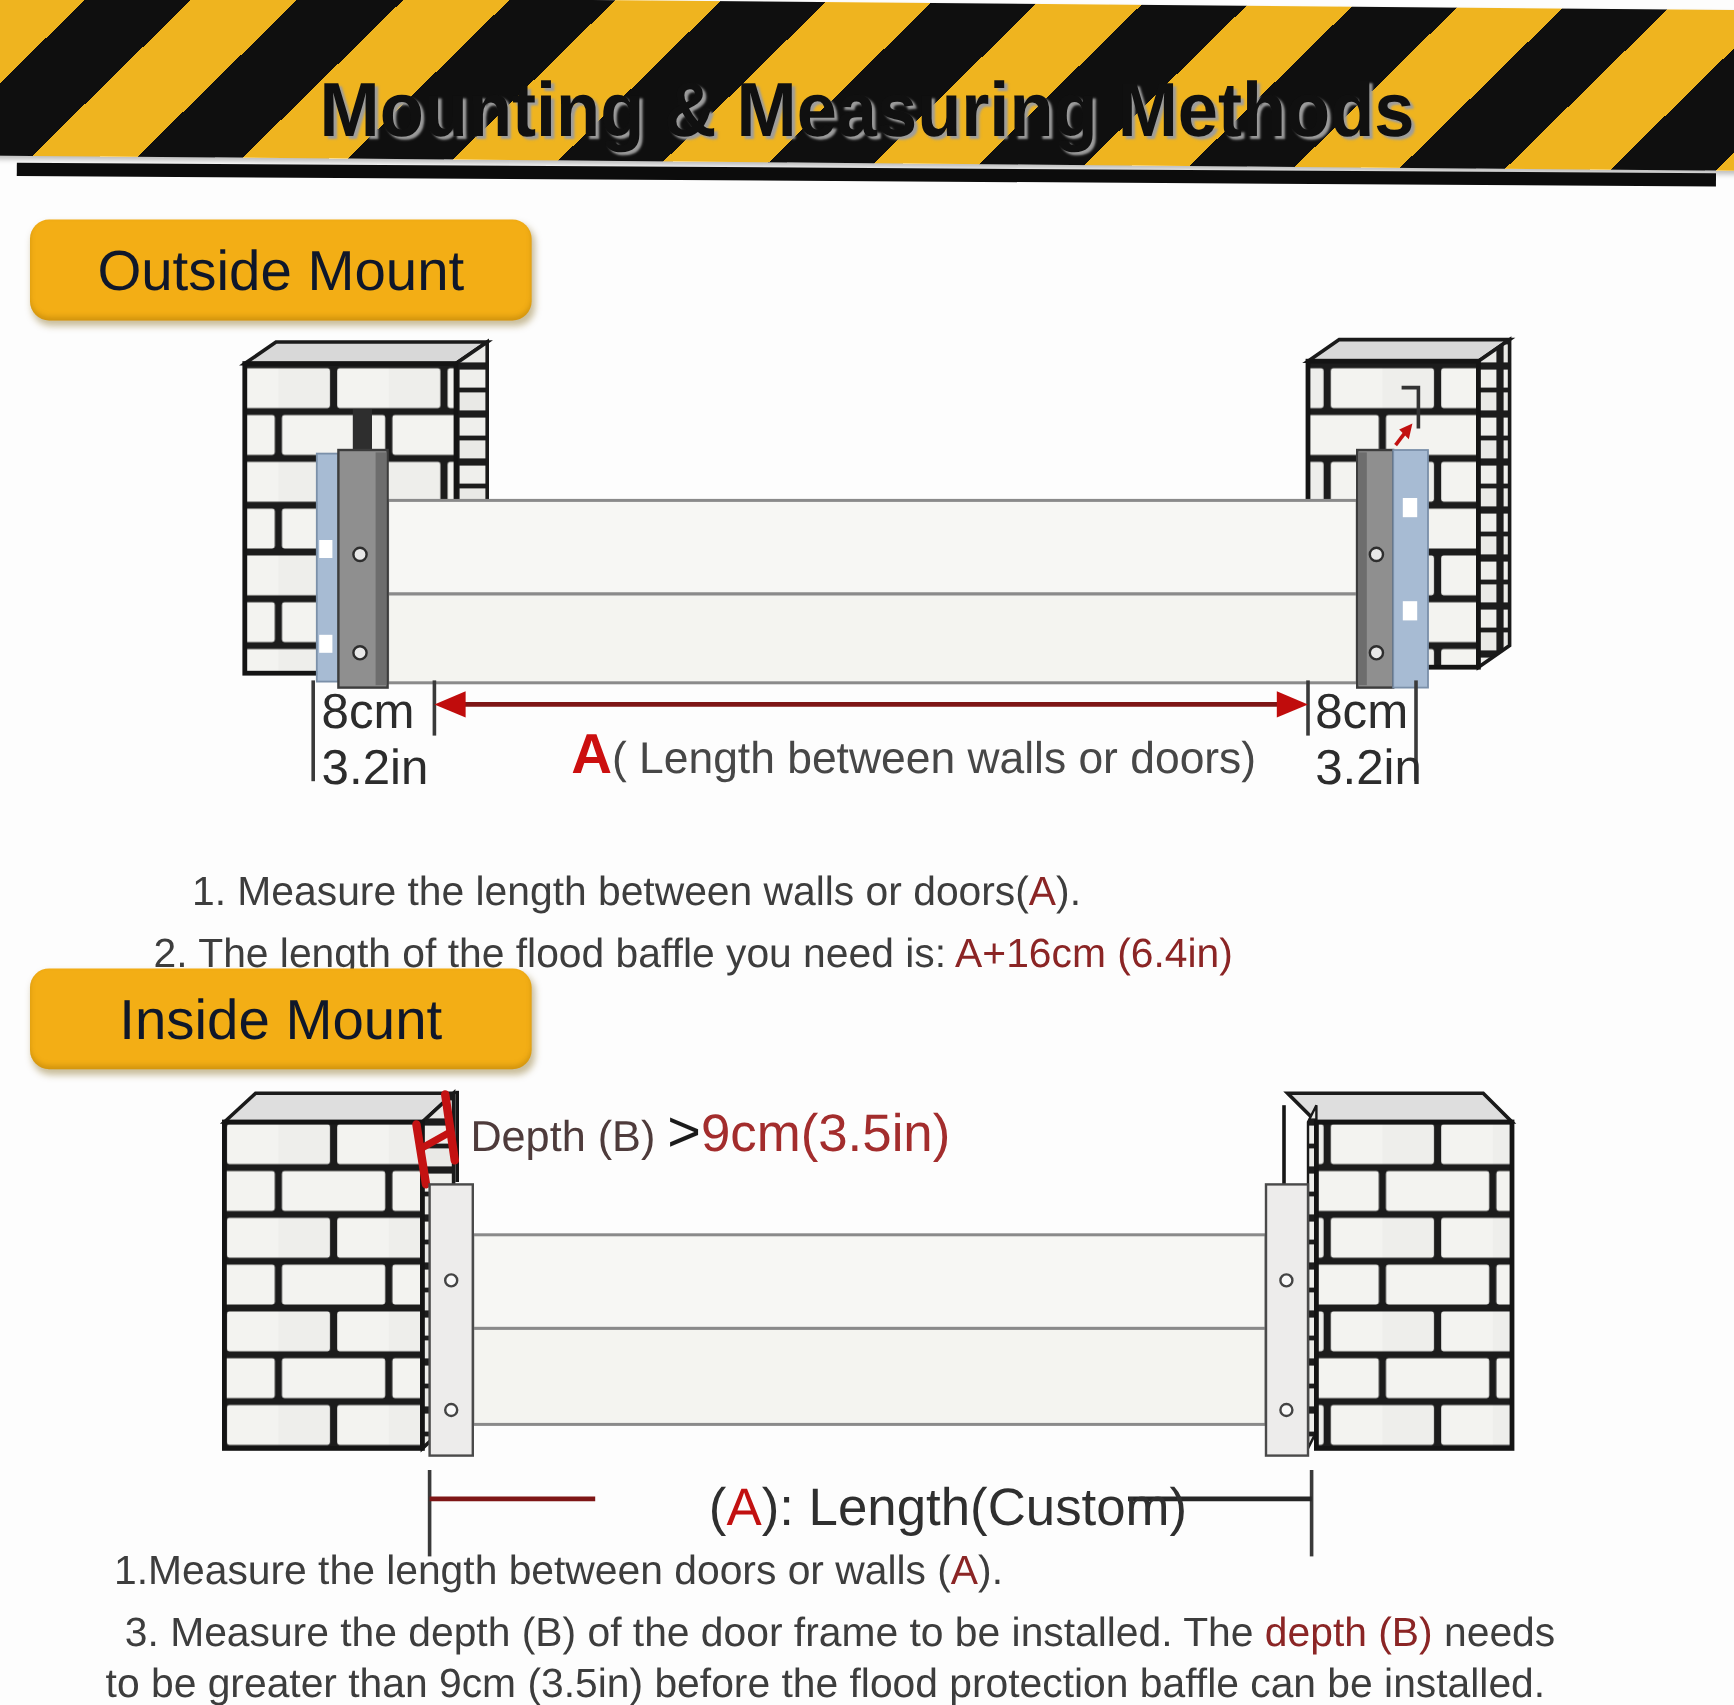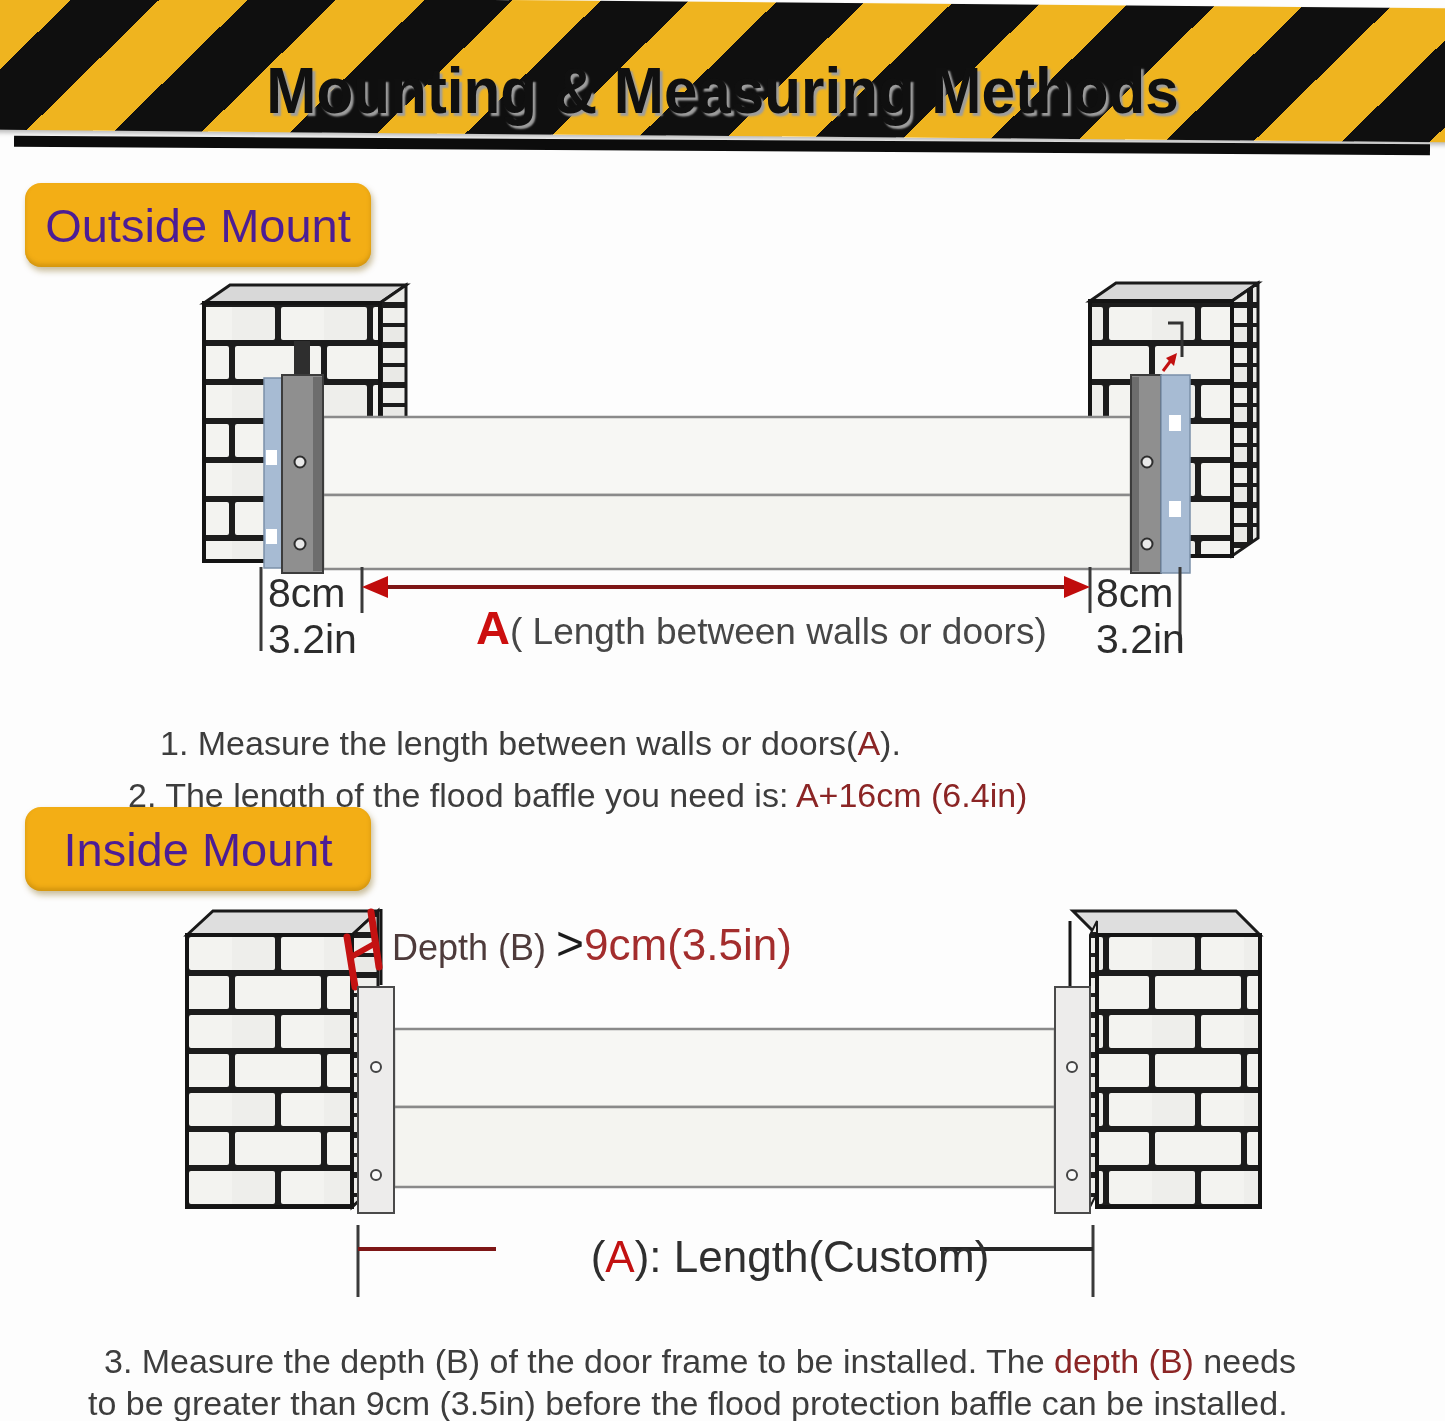--- a/index.html
+++ b/index.html
@@ -20,24 +20,24 @@
     transform:scaleX(.94);transform-origin:center;
     text-shadow:3px 3px 2px #9d9d9d;
     white-space:nowrap;
   }
   .divider{
     position:absolute;left:14px;top:140px;width:1416px;height:11px;
     background:#0c0c0c;transform:rotate(.35deg);
   }
   
   .badge{
-    position:absolute;left:25px;width:346px;height:84px;
+    position:absolute;left:25px;width:418px;height:84px;
     background:#F3AE15;border-radius:16px;
     display:flex;align-items:center;justify-content:center;
-    font-size:47px;color:#4c1d95;
+    font-size:47px;color:#0f172a;
     box-shadow:2px 4px 6px rgba(120,90,0,.40), inset 0 -3px 4px rgba(150,100,0,.35);
   }
   .badge-outside{top:183px;}
   .badge-inside{top:807px;}
   
   .diagram{position:absolute;}
   #d1{left:140px;top:265px;}
   #d2{left:140px;top:895px;}
   
   .dim{
@@ -214,16 +214,17 @@
       <line x1="218" y1="330" x2="218" y2="402" stroke="#3a3a3a" stroke-width="3"></line>
       <line x1="953" y1="330" x2="953" y2="402" stroke="#3a3a3a" stroke-width="3"></line>
       <line x1="218" y1="354" x2="356" y2="354" stroke="#7E1616" stroke-width="4"></line>
       <line x1="800" y1="354" x2="953" y2="354" stroke="#262626" stroke-width="4"></line>
     </g>
   </svg>
 
   <div class="rich depth-label"><span class="seg">Depth (B) </span><span class="seg gt">&gt;</span><span class="seg depth-val">9cm(3.5in)</span></div>
   <div class="rich len-label"><span class="seg">(</span><span class="seg red-plain">A</span><span class="seg">): Length(Custom)</span></div>
 
+  <div class="step step-b1"><span class="seg">1.Measure the length between doors or walls (</span><span class="seg maroon">A</span><span class="seg">).</span></div>
   <div class="step step-b2a"><span class="seg">3. Measure the depth (B) of the door frame to be installed. The </span><span class="seg maroon">depth (B)</span><span class="seg"> needs</span></div>
   <div class="step step-b2b">to be greater than 9cm (3.5in) before the flood protection baffle can be installed.</div>
 
 </div>
 
 </body></html>

